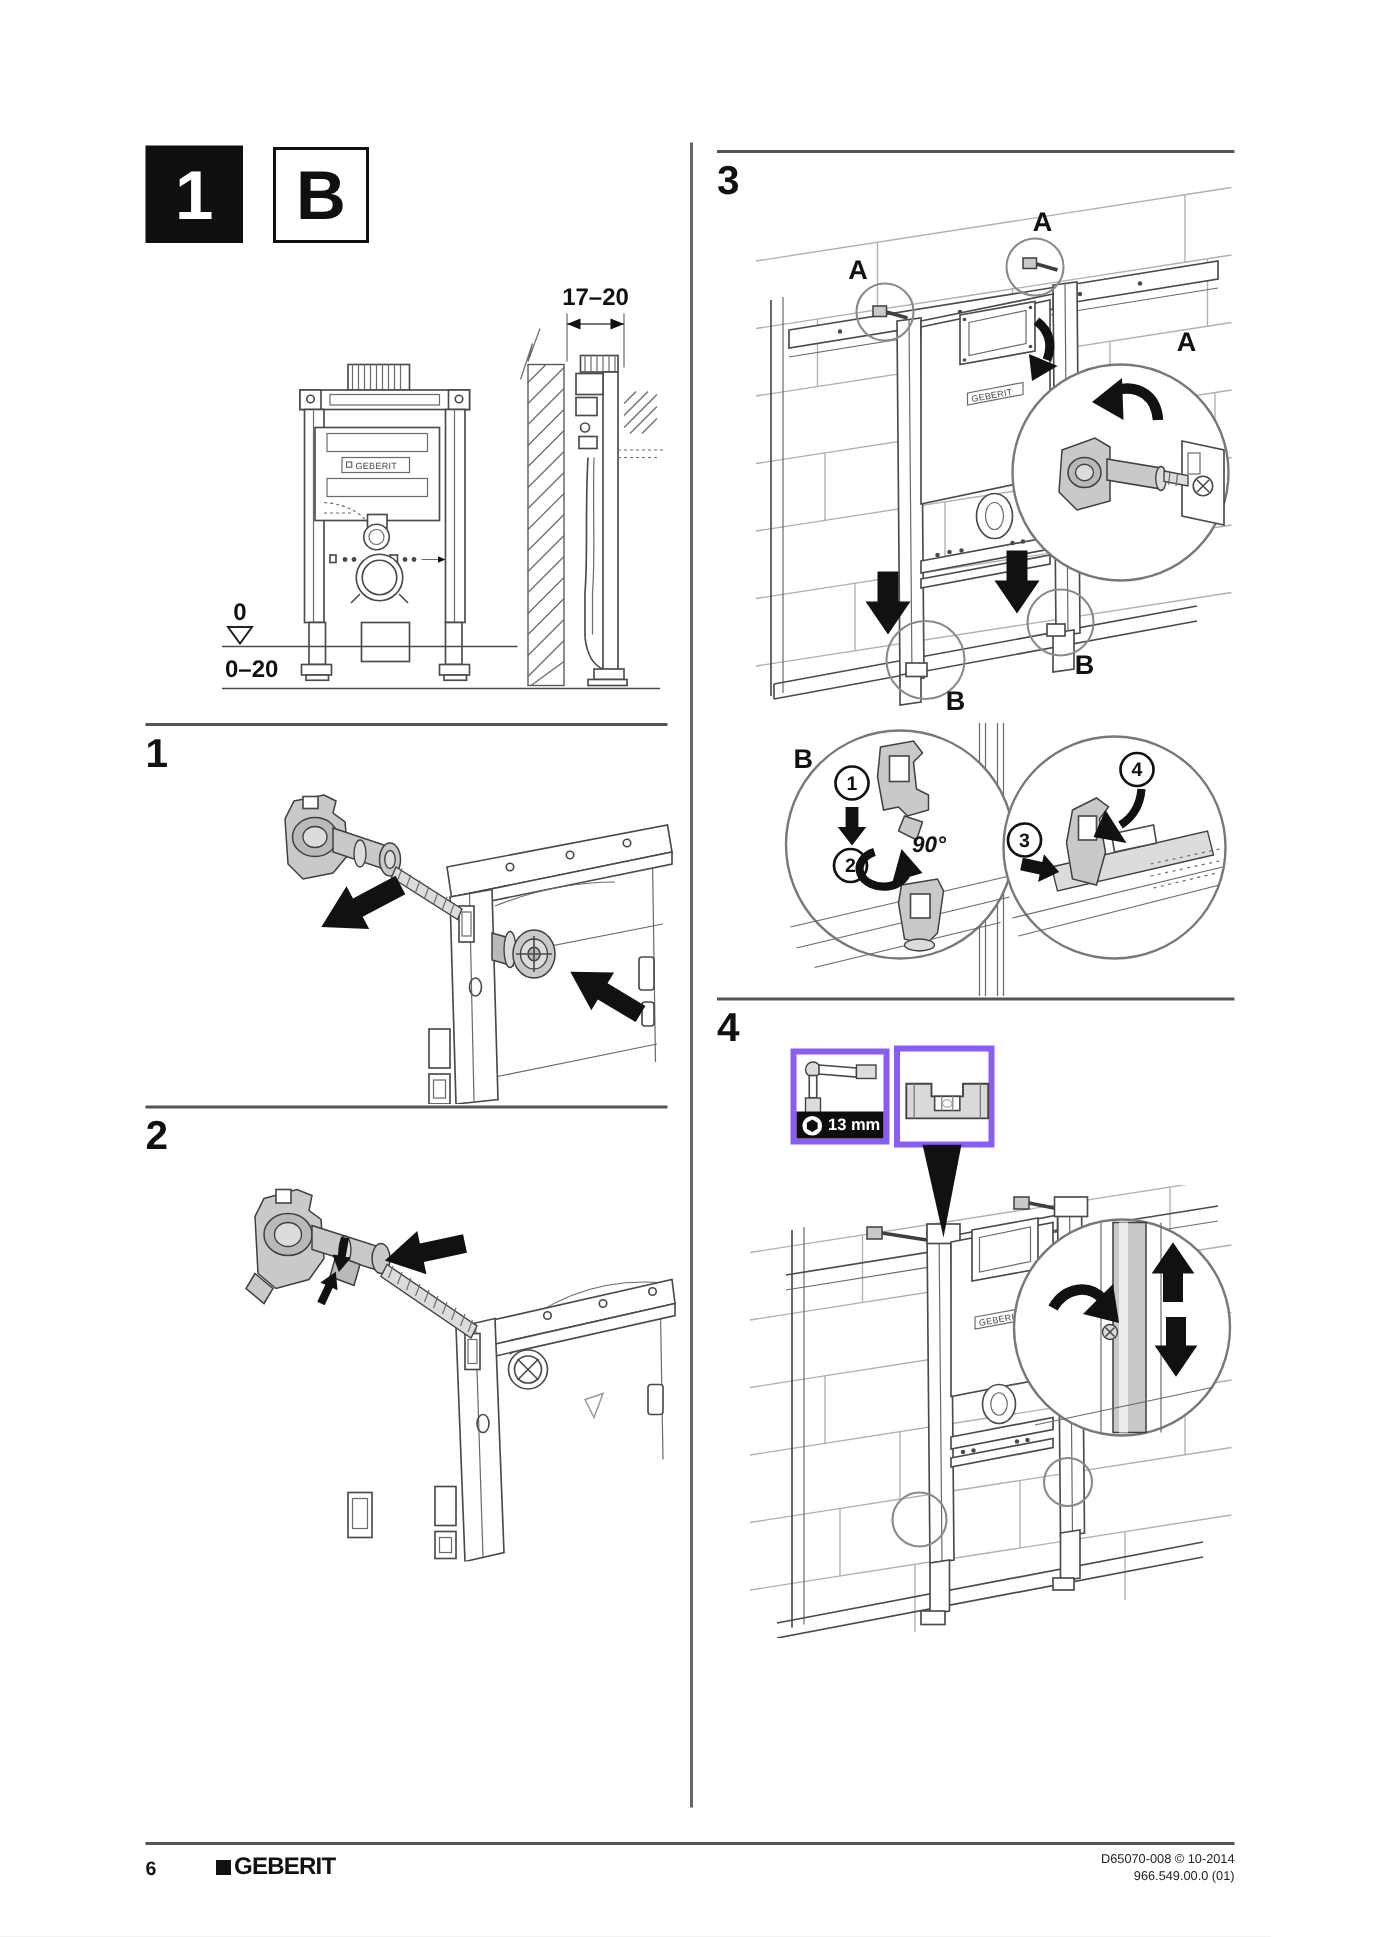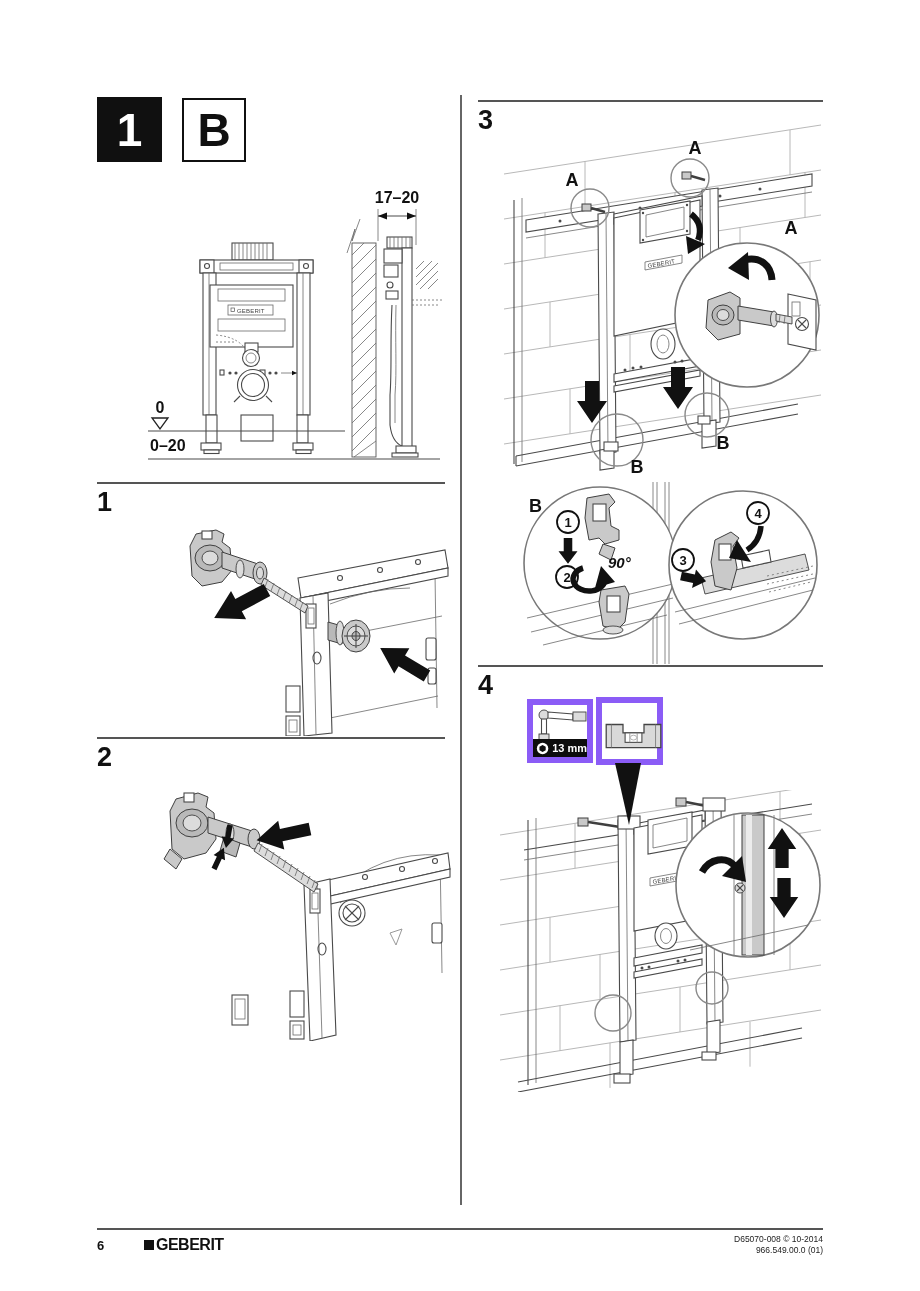--- a/index.html
+++ b/index.html
@@ -17,21 +17,21 @@
     font-size:46px;font-weight:700;}
   
   .secnum{position:absolute;font-size:27px;font-weight:700;line-height:1;}
   
   .footer-page{position:absolute;left:97px;top:1238px;font-size:13px;font-weight:700;}
   .footer-brand{position:absolute;left:144px;top:1236px;display:flex;align-items:center;}
   .footer-brand .sq{width:10px;height:10px;background:#111;margin-right:2px;display:inline-block;}
   .footer-brand .txt{font-size:16px;font-weight:700;letter-spacing:-0.5px;}
   .footer-refs{position:absolute;right:97px;top:1234px;text-align:right;font-size:8.5px;line-height:11px;color:#222;}
   
-  .toolbox{position:absolute;background:#fff;border:6px solid #8b5cf6;box-sizing:border-box;}
+  .toolbox{position:absolute;background:#fff;border:4px solid #8b5cf6;box-sizing:border-box;}
   .toolbar-black{position:absolute;left:0;bottom:0;right:0;height:18px;background:#0d0d0d;
     display:flex;align-items:center;padding-left:3px;}
   .toolbar-black .size{color:#fff;font-size:11px;font-weight:700;margin-left:3px;white-space:nowrap;}
   
   svg text{font-family:"Liberation Sans", sans-serif;}
   .lbl{font-size:18px;font-weight:700;fill:#111;}
   .dim{font-size:16px;font-weight:700;fill:#111;}
   .stepn{font-size:13px;font-weight:700;fill:#111;}
   .angle{font-size:15px;font-weight:700;font-style:italic;fill:#111;}
   .tinylbl{font-size:6px;fill:#444;letter-spacing:0.2px;}

